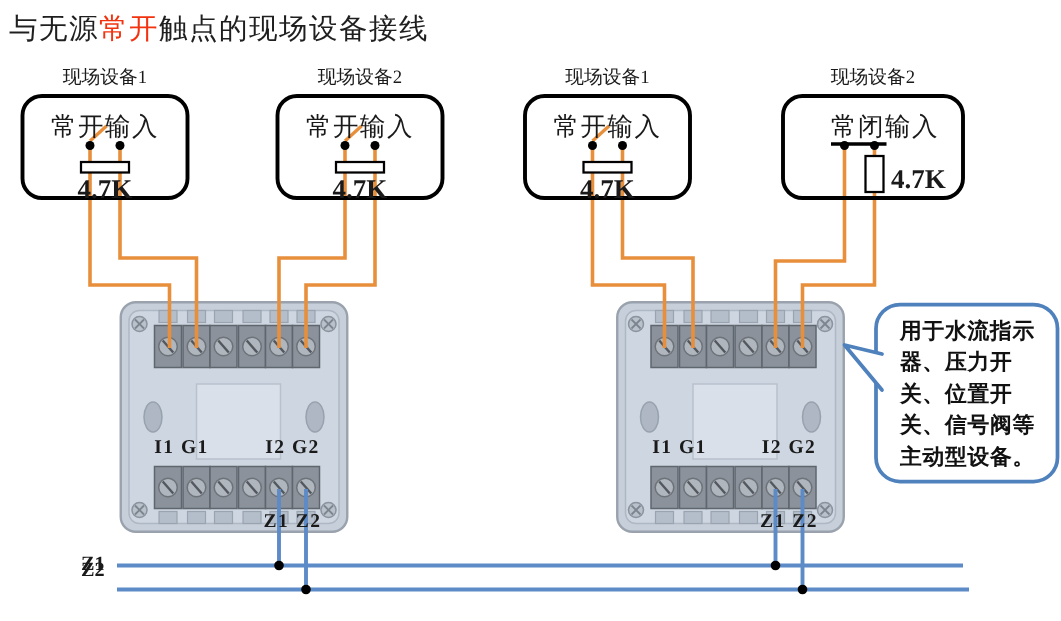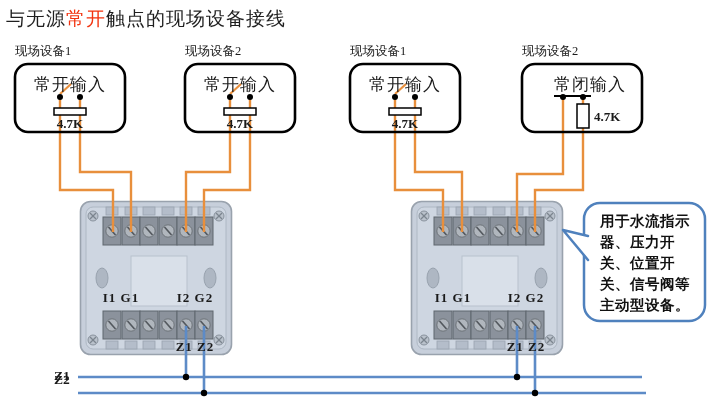--- a/index.html
+++ b/index.html
@@ -2,23 +2,23 @@
 <html style="--page-bg: #ffffff; --highlight-red: #f2330f; --wire-orange: #e88f3c; --wire-blue: #5d8bc7; --callout-border: #4f81bd;"><head>
 <meta charset="utf-8">
 <style>
   html,body{margin:0;padding:0;background:#fff;}
   #stage{position:relative;width:707px;height:414px;background:var(--page-bg,#ffffff);
          font-family:"Liberation Serif","DejaVu Serif",serif;overflow:hidden;}
   #wiresvg{position:absolute;left:0;top:0;z-index:1;}
   .txt{position:absolute;z-index:2;color:#1a1a1a;white-space:nowrap;}
   .title{font-size:19px;letter-spacing:1px;color:#1f1f1f;}
   .title .hl{color:var(--highlight-red,#f2330f);text-align:right;}
-  .dev-name{font-size:12.5px;text-align:left;}
+  .dev-name{font-size:12.5px;text-align:center;}
   .dev-input{font-size:17px;text-align:center;letter-spacing:1px;}
-  .res-label{font-size:13px;font-weight:bold;text-align:center;}
+  .res-label{font-size:18px;font-weight:bold;text-align:center;}
   .term-label{font-size:13px;font-weight:bold;text-align:center;letter-spacing:1px;margin-top:44px;}
   .bus-label{font-size:13.5px;font-weight:bold;}
   .callout-text{font-size:14.5px;font-weight:bold;line-height:21px;white-space:normal;
                 width:94px;letter-spacing:0.5px;color:#111;}
   
   .devbox{fill:none;stroke:#000;stroke-width:2.6;}
   .wire-o{fill:none;stroke:var(--wire-orange,#e88f3c);stroke-width:2.4;}
   .wire-b{fill:none;stroke:var(--wire-blue,#5d8bc7);stroke-width:2.6;}
   .lever{fill:none;stroke:var(--wire-orange,#e88f3c);stroke-width:2.2;}
   .nc-bar{fill:none;stroke:#000;stroke-width:2.2;}

